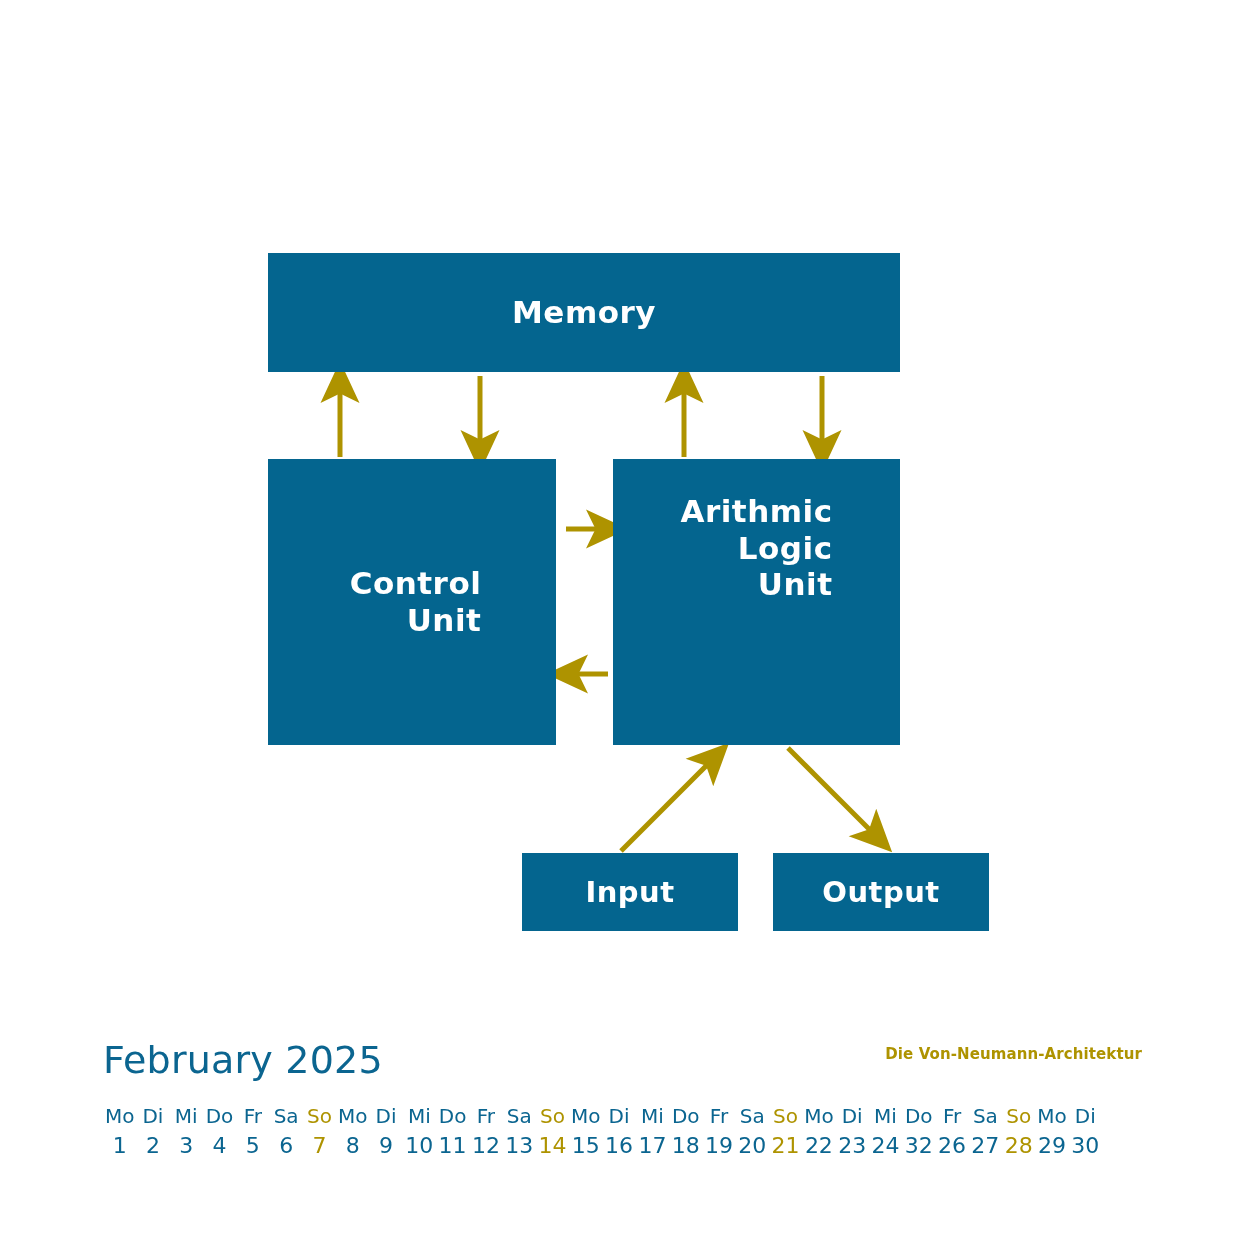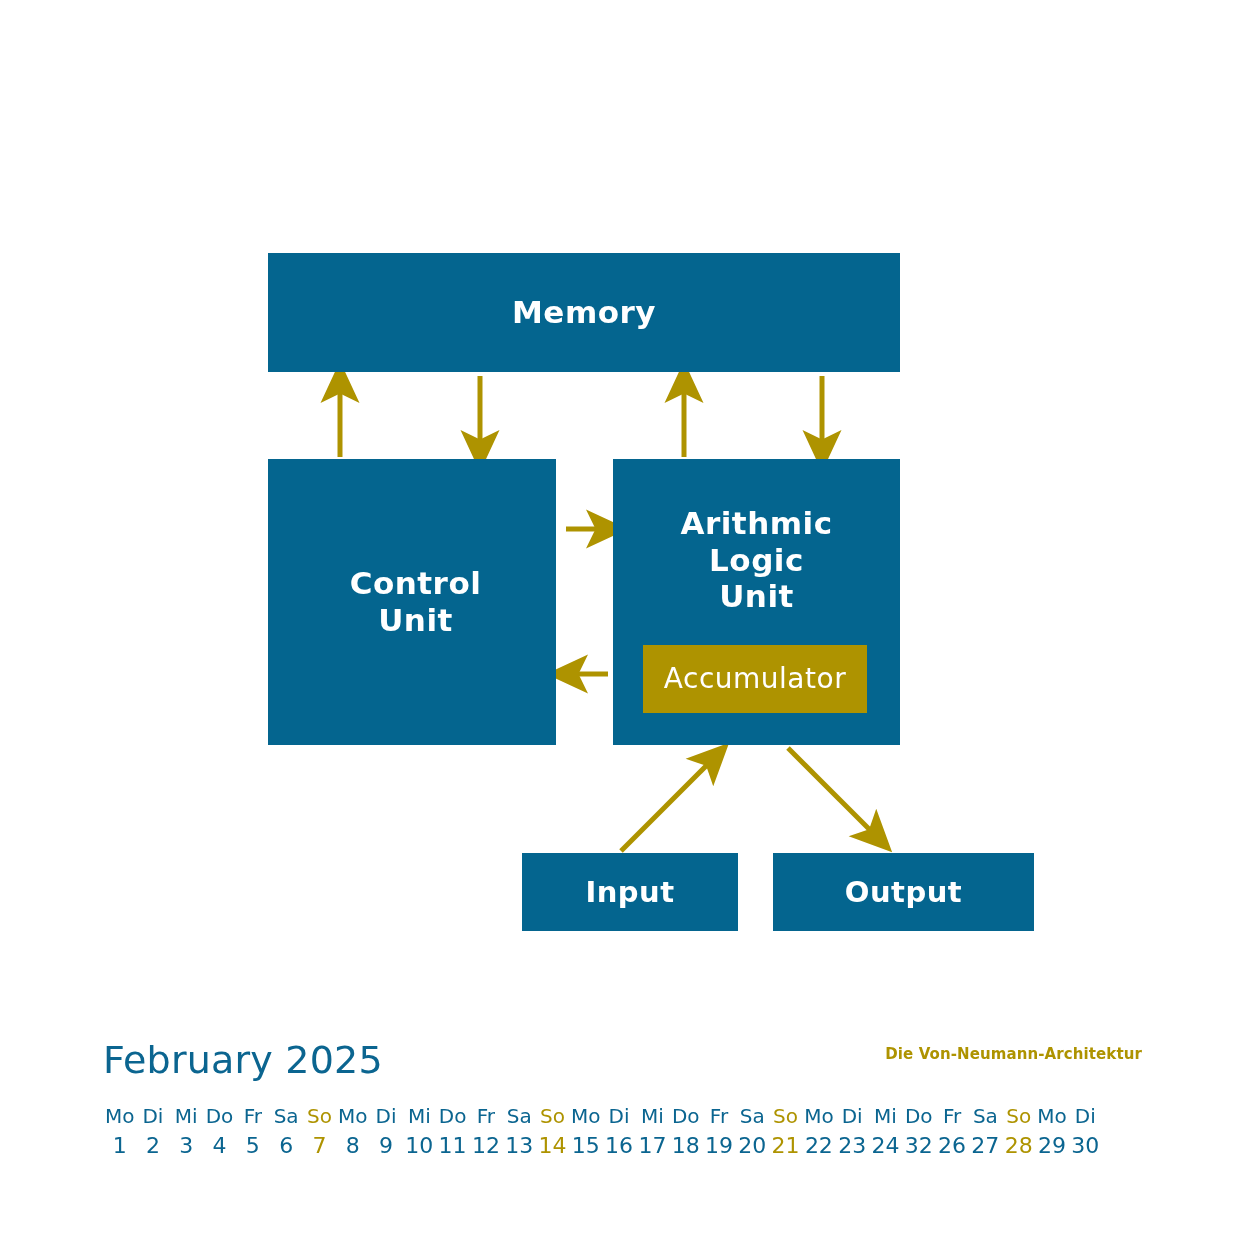--- a/index.html
+++ b/index.html
@@ -36,37 +36,37 @@
   .node {
     position: absolute;
     box-sizing: border-box;
     display: flex;
     align-items: center;
     justify-content: center;
     text-align: center;
     color: #ffffff;
     letter-spacing: .5px;
   }
-  .node-blue { background: #04658f; }
+  .node-blue { background: #04658f; text-align: right; }
   .node-gold { background: #ae9300; }
 
   .node-label {
     display: block;
     line-height: 1.18;
     white-space: pre-line;
   }
 
   
   #node-memory      { left: 268px; top: 253px;  width: 632px; height: 119px; }
   #node-control     { left: 268px; top: 459px;  width: 288px; height: 286px; padding-left: 7px; }
   #node-alu         { left: 613px; top: 459px;  width: 287px; height: 286px;
-                      align-items: flex-start; justify-content: center; padding-top: 46px; }
+                      align-items: flex-start; justify-content: center; padding-top: 34px; }
   #node-accumulator { left: 643px; top: 645px;  width: 224px; height: 68px; }
   #node-input       { left: 522px; top: 853px;  width: 216px; height: 78px; }
-  #node-output      { left: 773px; top: 853px;  width: 261px; height: 78px; }
+  #node-output      { left: 773px; top: 853px;  width: 216px; height: 78px; }
 
   #node-memory      .node-label { font-size: 31px; font-weight: 600; }
   #node-control     .node-label { font-size: 31px; font-weight: 600; }
   #node-alu         .node-label { font-size: 31px; font-weight: 600; }
   #node-accumulator .node-label { font-size: 28px; font-weight: 500; }
   #node-input       .node-label { font-size: 29px; font-weight: 600; }
   #node-output      .node-label { font-size: 29px; font-weight: 600; }
 
   
   #footer {
@@ -165,23 +165,20 @@
     <span class="node-label">Control
 Unit</span>
   </div>
 
   <div class="node node-blue" id="node-alu">
     <span class="node-label">Arithmic
 Logic
 Unit</span>
   </div>
 
-  <div class="node node-gold" id="node-accumulator">
-    <span class="node-label">Accumulator</span>
-  </div>
 
   <div class="node node-blue" id="node-input">
     <span class="node-label">Input</span>
   </div>
 
   <div class="node node-blue" id="node-output">
     <span class="node-label">Output</span>
   </div>
 </div>
 

